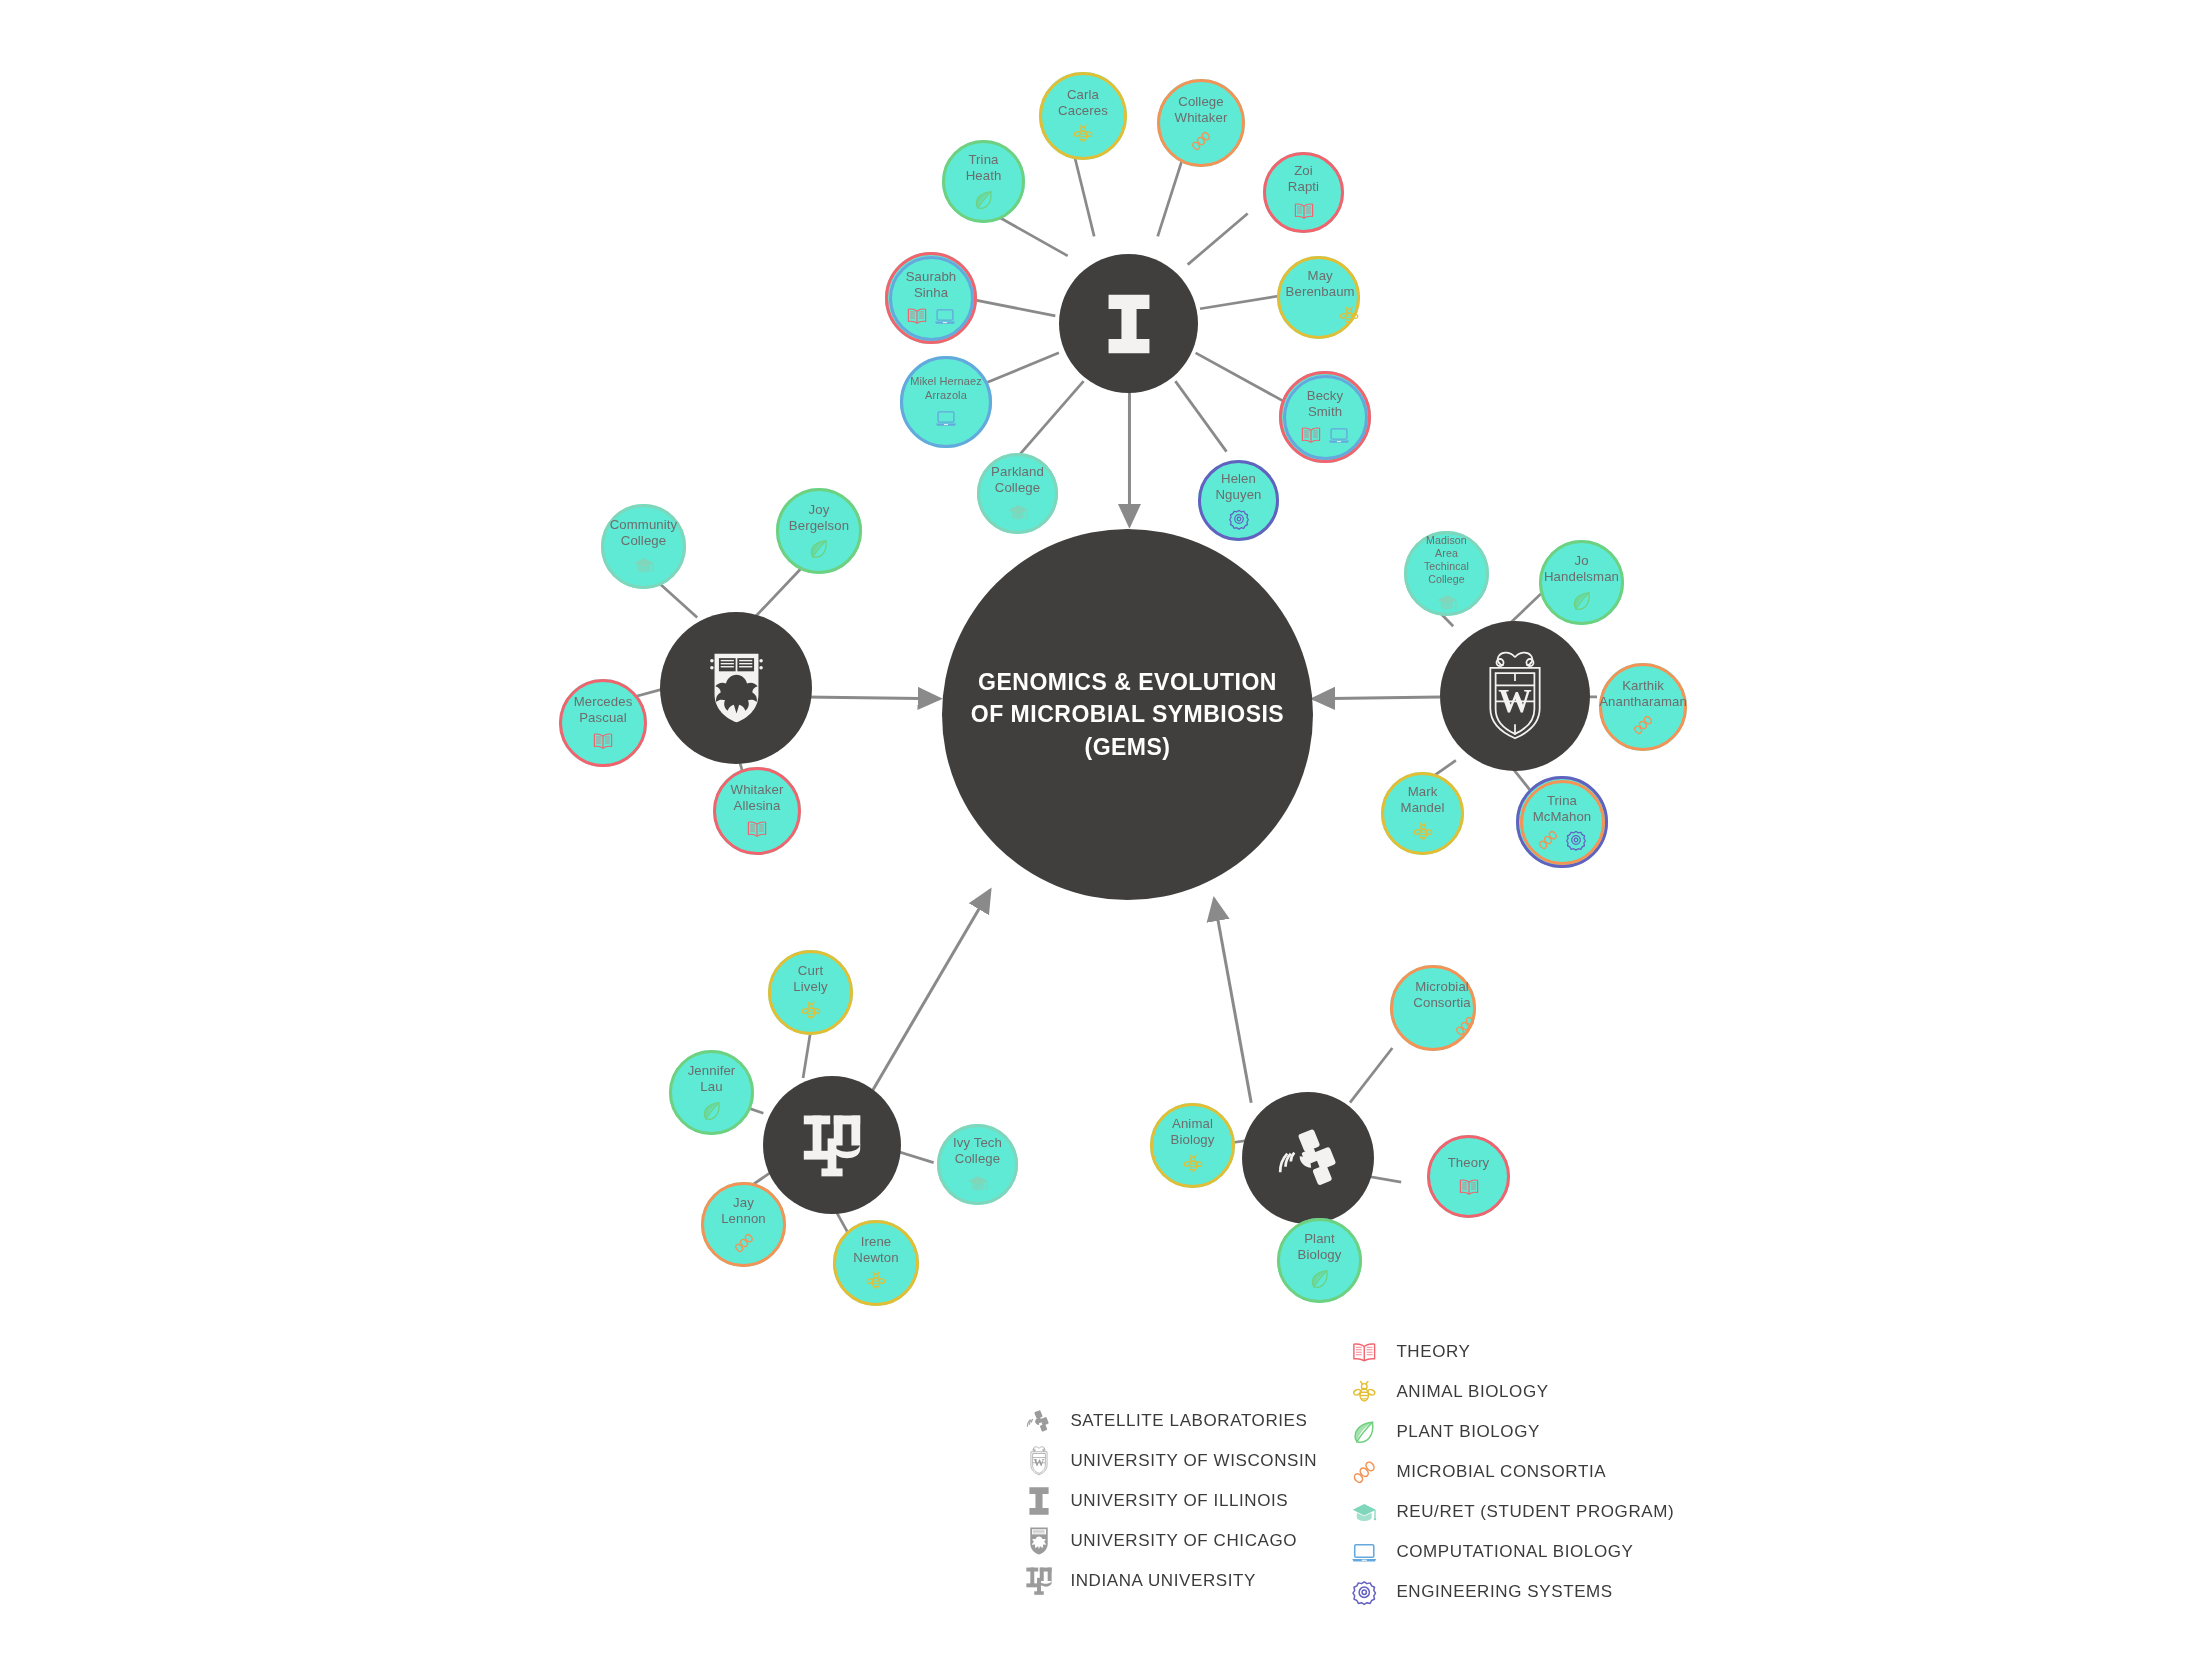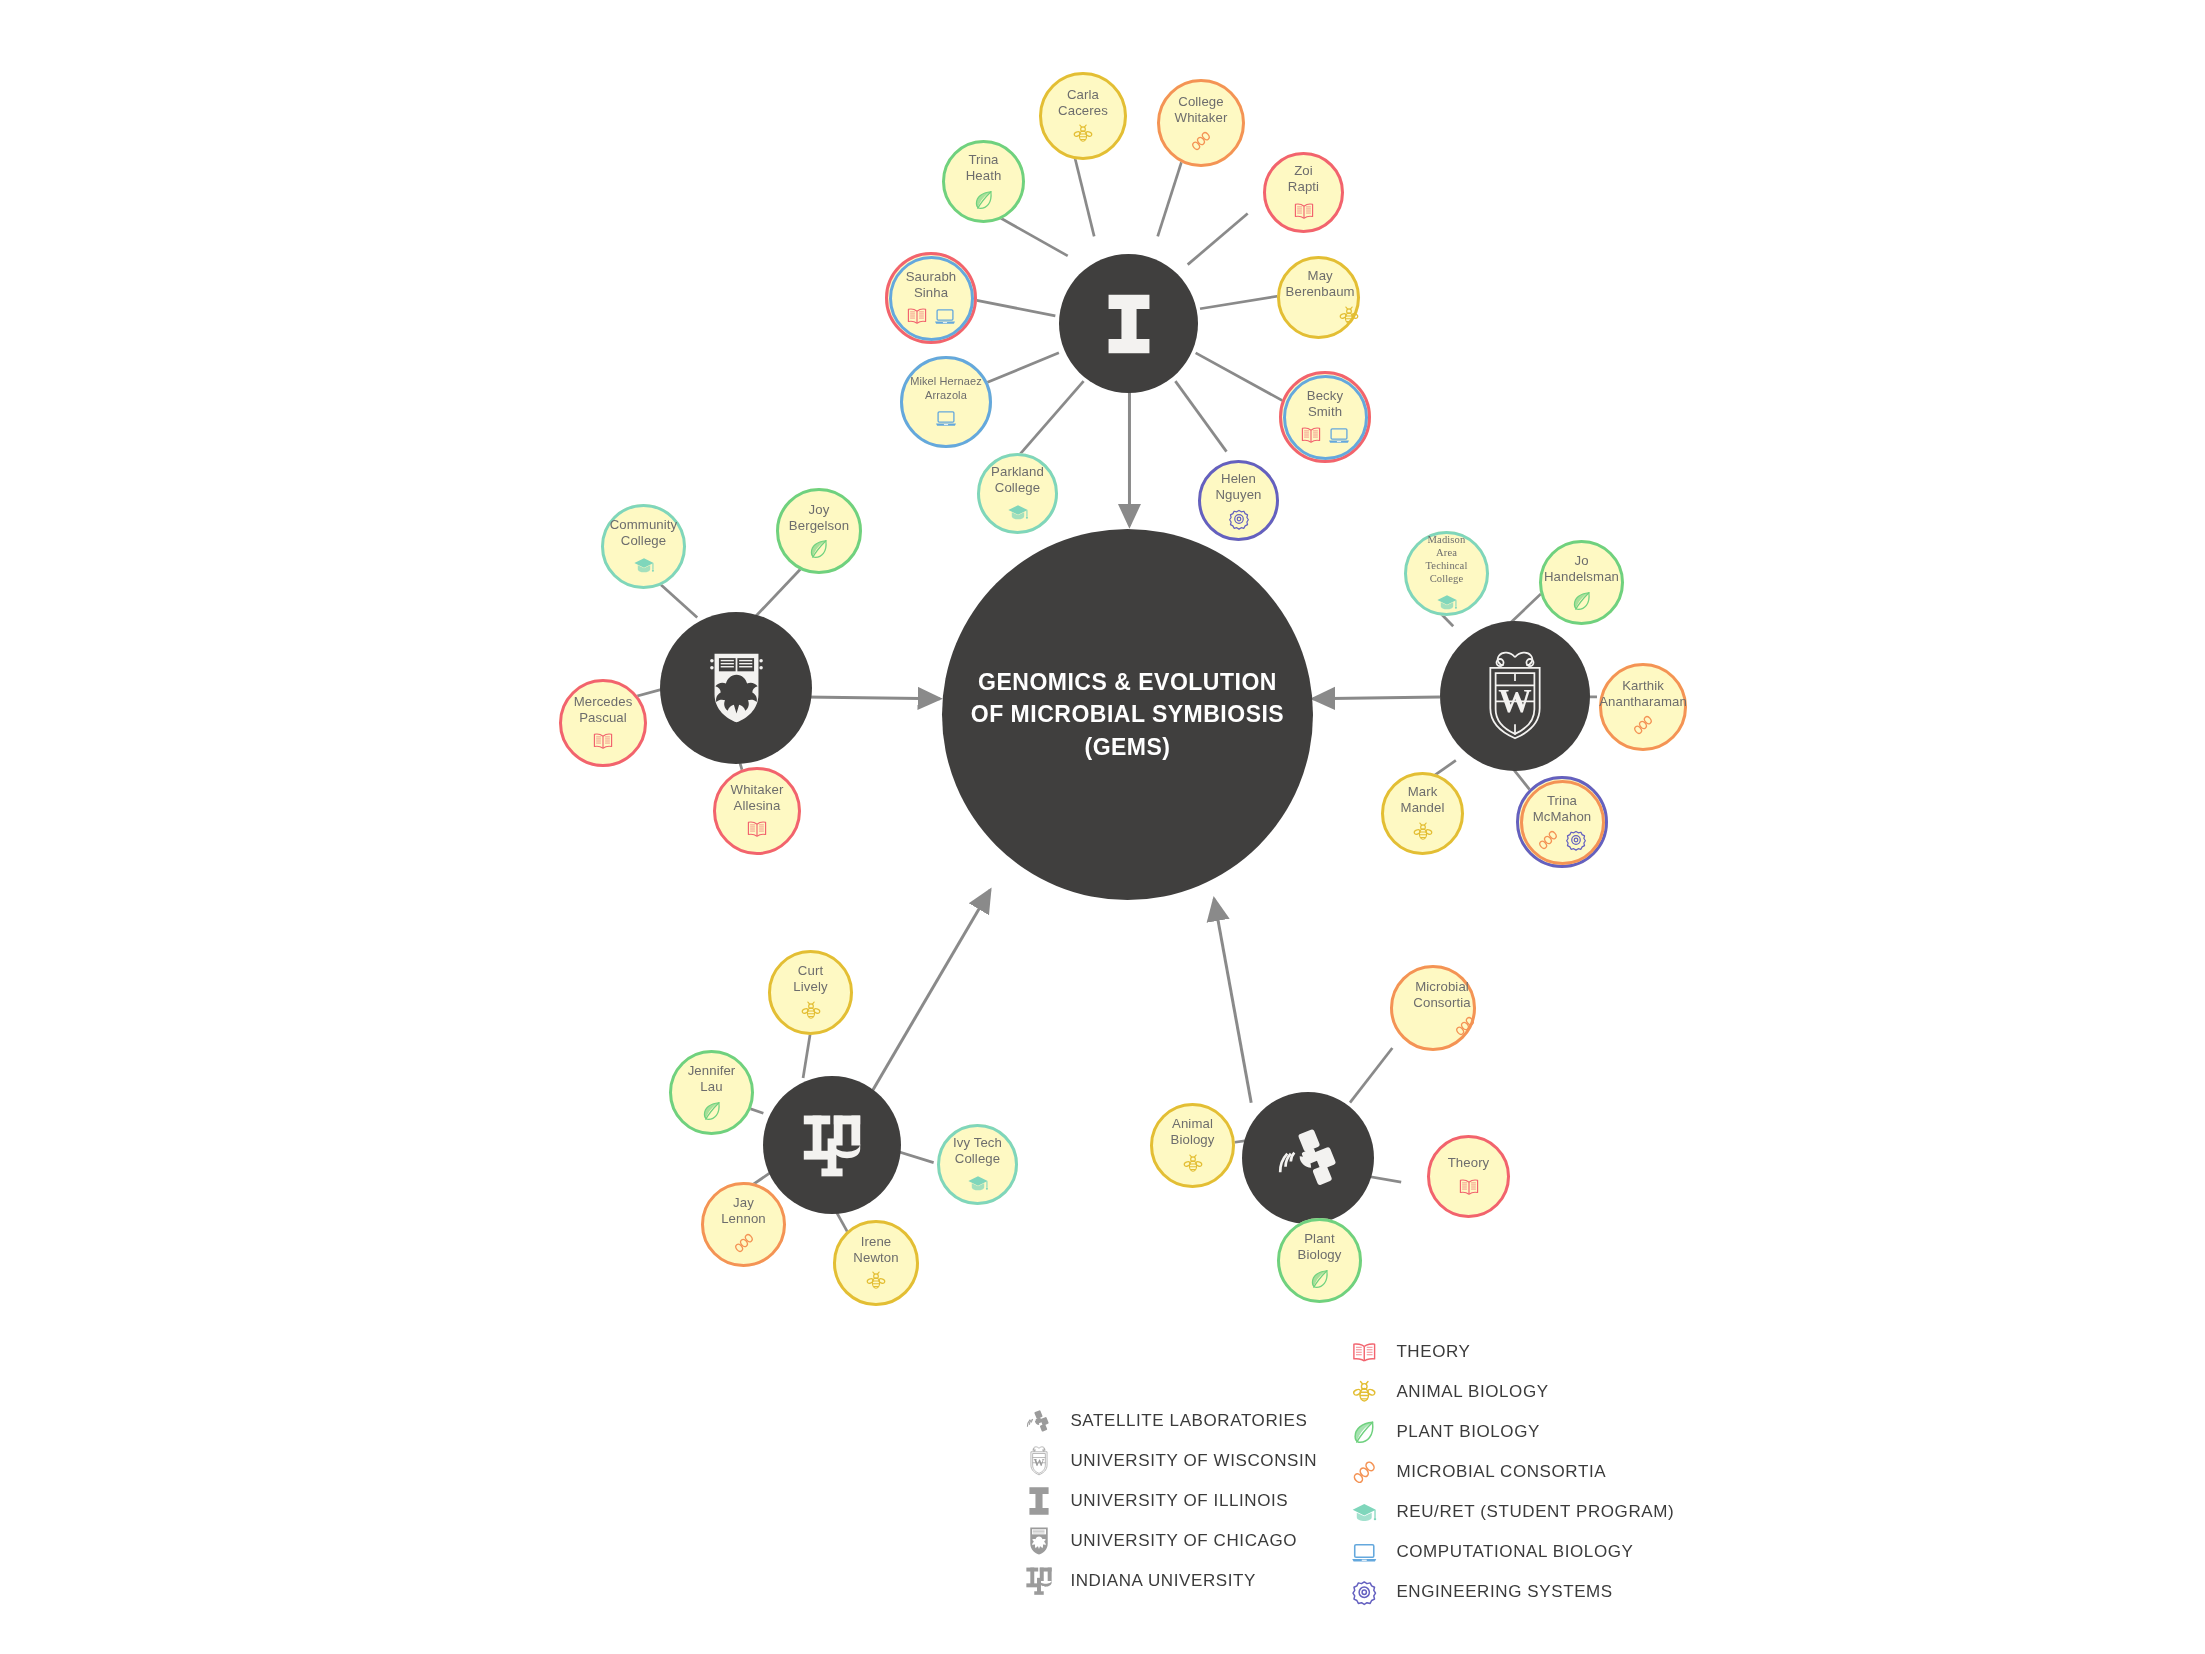--- a/index.html
+++ b/index.html
@@ -46,21 +46,21 @@
     padding: 0 26.5px;
   }
   .hub-logo {
     display: block;
   }
   
   .node {
     position: absolute;
     border-radius: 50%;
     box-sizing: border-box;
-    background: #fef9c3;
+    background: #5eead4;
     display: flex;
     flex-direction: column;
     align-items: center;
     justify-content: center;
   }
   .node .ring-outer {
     position: absolute;
     left: 0; top: 0; right: 0; bottom: 0;
     border-radius: 50%;
     box-sizing: border-box;
@@ -554,21 +554,21 @@
                 <path d="M16 9 V26.5"></path>
               </g>
               <g stroke="#f2636e" stroke-width="1.1" opacity="0.85">
                 <path d="M6 10 h7 M6 13 h7 M6 16 h7 M6 19 h7"></path>
                 <path d="M19 10 h7 M19 13 h7 M19 16 h7 M19 19 h7"></path>
               </g>
             </svg>
           </span>
         </div>
       </div>
-      <div class="node" style="left: 1404px; top: 531px; width: 85px; height: 85px; font-family: Liberation Serif, serif;">
+      <div class="node" style="left: 1404px; top: 531px; width: 85px; height: 85px;">
         <div class="ring-outer" style="border: 3px solid rgb(127, 214, 187);"></div>
         <div class="node-label" style="font-size: 10.6px;">
           <div>Madison</div>
           <div>Area</div>
           <div>Techincal</div>
           <div>College</div>
         </div>
         <div class="node-icons">
           <span>
             <svg width="22" height="22" viewBox="0 0 32 32">

